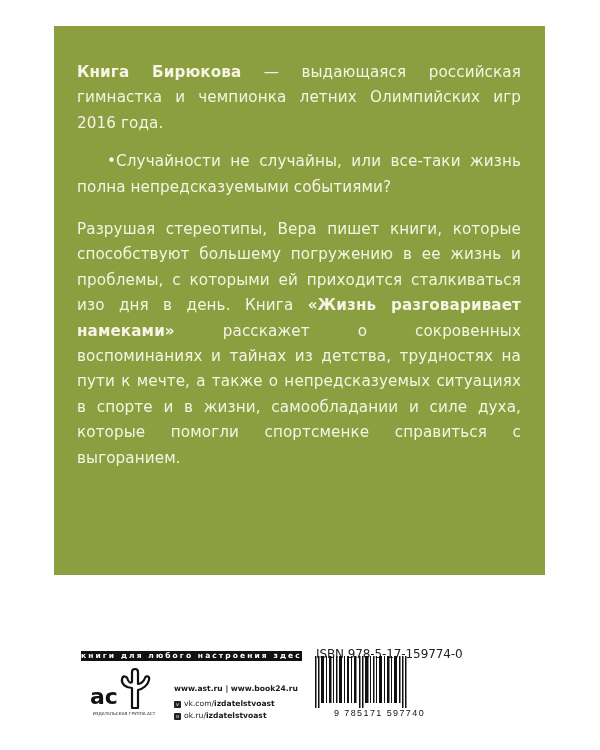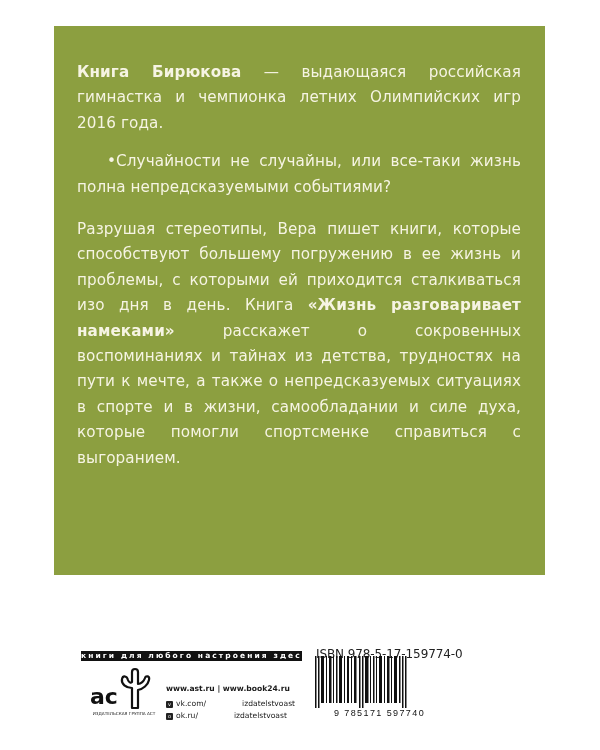--- a/index.html
+++ b/index.html
@@ -23,28 +23,28 @@
   .bar {
     position: absolute; left: 81px; top: 651px; width: 221px; height: 10px;
     background: #111; color: #fff; font-size: 7.5px; font-weight: bold;
     letter-spacing: 2.1px; line-height: 10px; text-align: center; white-space: nowrap; overflow: hidden;
   }
   .logo { position: absolute; left: 88px; top: 666px; width: 72px; height: 44px; }
   .logo-caption {
     position: absolute; left: 86px; top: 711px; width: 76px; font-size: 4.2px; color: #222;
     white-space: nowrap; text-align: center; letter-spacing: 0px;
   }
-  .links { position: absolute; left: 166px; top: 683px; font-size: 7.6px; color: #1a1a1a; }
+  .links { position: absolute; left: 174px; top: 683px; font-size: 7.6px; color: #1a1a1a; }
   .links .row { height: 12px; line-height: 12px; white-space: nowrap; display: flex; align-items: center; }
   .links .row.first { font-weight: bold; margin-bottom: 3px; }
   .links .ic {
     display: inline-block; width: 7px; height: 7px; background: #222; color:#fff; font-size: 5px;
     line-height: 7px; text-align: center; margin-right: 3px; border-radius: 1px;
   }
-  .links b { font-weight: normal; padding-left: 36px; }
+  .links b { font-weight: bold; }
   .isbn-label {
     position: absolute; left: 316px; top: 647px; width: 92px; font-size: 12px; color: #222;
     white-space: nowrap; letter-spacing: -0.1px; text-align: center;
   }
   .barcode { position: absolute; left: 315px; top: 656px; width: 92px; height: 52px; }
   .isbn-digits {
     position: absolute; left: 310px; top: 708px; width: 100px; font-size: 9px; color: #111;
     letter-spacing: 1.4px; white-space: nowrap; font-family: "Liberation Sans", sans-serif; padding-left: 24px;
   }
 </style>

